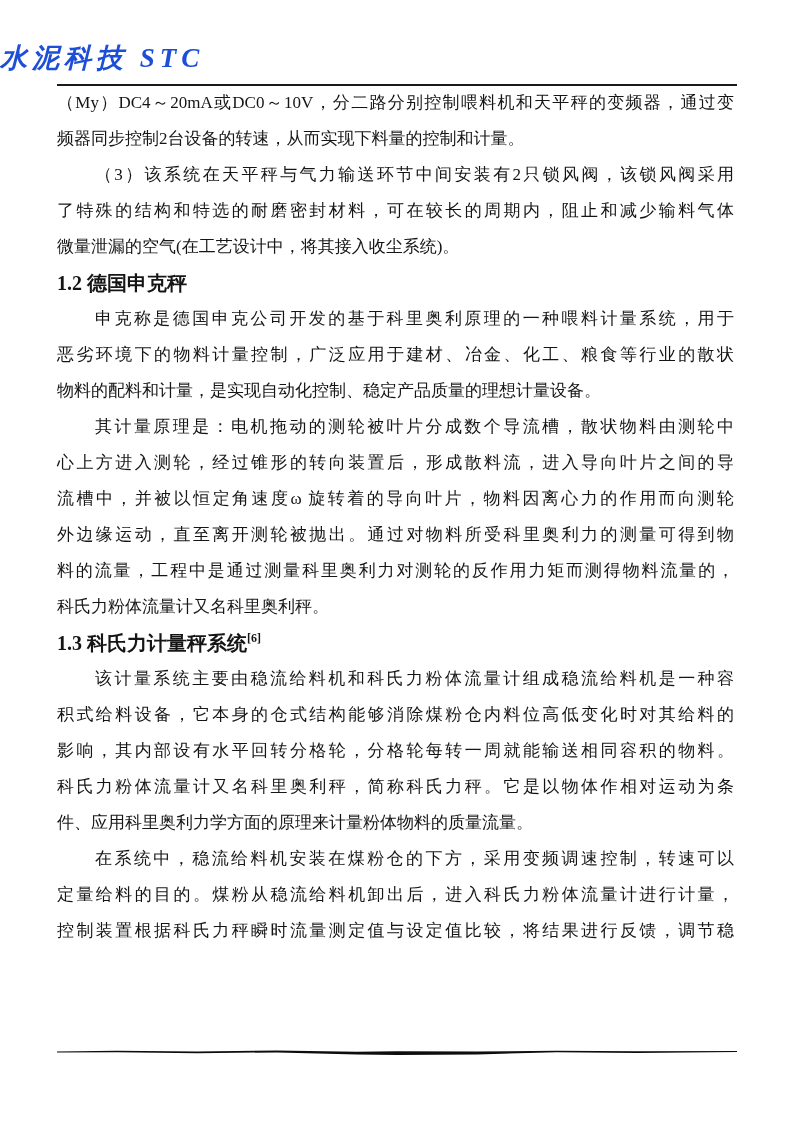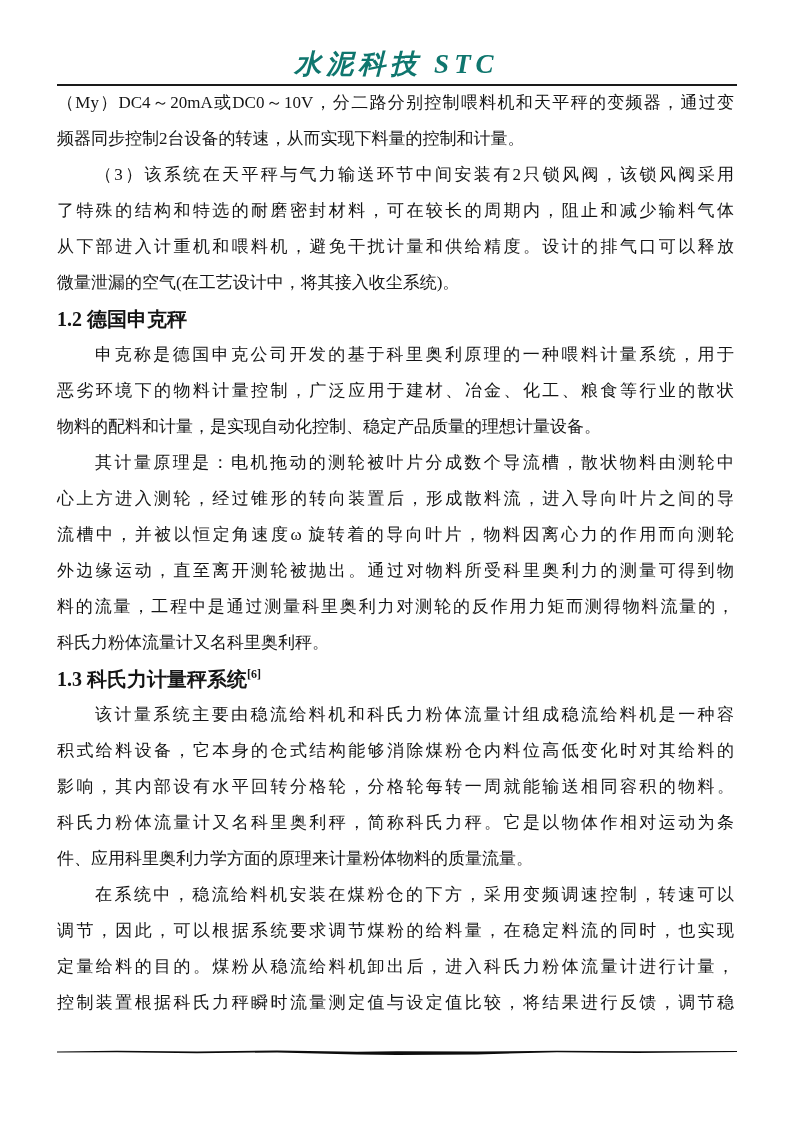--- a/index.html
+++ b/index.html
@@ -13,28 +13,26 @@
     overflow: hidden;
     font-family: "Liberation Serif", "DejaVu Serif", serif;
     color: #111111;
   }
   
   .journal-title {
     position: absolute;
     top: 40px;
     left: 0;
     width: 100%;
-    text-align: center;
     font-size: 27px;
     font-weight: bold;
     font-style: italic;
     letter-spacing: 5px;
-    color: #0f766e;
+    color: #1d4ed8;
     font-family: "Liberation Serif", "DejaVu Serif", serif;
-    margin-top: 6px;
   }
   .header-rule {
     position: absolute;
     top: 84px;
     left: 57px;
     width: 680px;
     height: 2px;
     background: #1a1a1a;
   }
   
@@ -107,40 +105,38 @@
 
   <div class="journal-title">水泥科技 STC</div>
 
   <div class="header-rule"></div>
 
   <div class="body-text" id="body-text">
       <div class="line justify">（My）DC4～20mA或DC0～10V，分二路分别控制喂料机和天平秤的变频器，通过变</div>
       <div class="line wrapok">频器同步控制2台设备的转速，从而实现下料量的控制和计量。</div>
       <div class="line justify indent">（3）该系统在天平秤与气力输送环节中间安装有2只锁风阀，该锁风阀采用</div>
       <div class="line justify">了特殊的结构和特选的耐磨密封材料，可在较长的周期内，阻止和减少输料气体</div>
-      <div class="line justify">从下部进入计重机和喂料机，避免干扰计量和供给精度。设计的排气口可以释放</div>
       <div class="line wrapok">微量泄漏的空气(在工艺设计中，将其接入收尘系统)。</div>
       <div class="line wrapok heading">1.2 德国申克秤</div>
       <div class="line justify indent">申克称是德国申克公司开发的基于科里奥利原理的一种喂料计量系统，用于</div>
       <div class="line justify">恶劣环境下的物料计量控制，广泛应用于建材、冶金、化工、粮食等行业的散状</div>
       <div class="line wrapok">物料的配料和计量，是实现自动化控制、稳定产品质量的理想计量设备。</div>
       <div class="line justify indent">其计量原理是：电机拖动的测轮被叶片分成数个导流槽，散状物料由测轮中</div>
       <div class="line justify">心上方进入测轮，经过锥形的转向装置后，形成散料流，进入导向叶片之间的导</div>
       <div class="line justify">流槽中，并被以恒定角速度ω 旋转着的导向叶片，物料因离心力的作用而向测轮</div>
       <div class="line justify">外边缘运动，直至离开测轮被抛出。通过对物料所受科里奥利力的测量可得到物</div>
       <div class="line justify">料的流量，工程中是通过测量科里奥利力对测轮的反作用力矩而测得物料流量的，</div>
       <div class="line wrapok">科氏力粉体流量计又名科里奥利秤。</div>
       <div class="line wrapok heading">1.3 科氏力计量秤系统<sup>[6]</sup></div>
       <div class="line justify indent">该计量系统主要由稳流给料机和科氏力粉体流量计组成稳流给料机是一种容</div>
       <div class="line justify">积式给料设备，它本身的仓式结构能够消除煤粉仓内料位高低变化时对其给料的</div>
       <div class="line justify">影响，其内部设有水平回转分格轮，分格轮每转一周就能输送相同容积的物料。</div>
       <div class="line justify">科氏力粉体流量计又名科里奥利秤，简称科氏力秤。它是以物体作相对运动为条</div>
       <div class="line wrapok">件、应用科里奥利力学方面的原理来计量粉体物料的质量流量。</div>
       <div class="line justify indent">在系统中，稳流给料机安装在煤粉仓的下方，采用变频调速控制，转速可以</div>
-      <div class="line justify">调节，因此，可以根据系统要求调节煤粉的给料量，在稳定料流的同时，也实现</div>
       <div class="line justify">定量给料的目的。煤粉从稳流给料机卸出后，进入科氏力粉体流量计进行计量，</div>
       <div class="line justify">控制装置根据科氏力秤瞬时流量测定值与设定值比较，将结果进行反馈，调节稳</div>
     </div>
 
   <div class="footer">
     <svg class="footer-rule" viewBox="0 0 680 8" preserveAspectRatio="none">
       <path d="M0,3.6 L60,2.8 L140,3.4 L220,2.6 L300,3.8 L340,3.2 L420,3.6 L500,2.7 L580,3.3 L680,2.9
                L680,4.1 L580,4.9 L500,4.2 L420,6.4 L340,6.9 L300,6.6 L220,4.4 L140,5.2 L60,4.3 L0,4.6 Z" fill="#0d0d0d"></path>
     </svg>
   </div>

